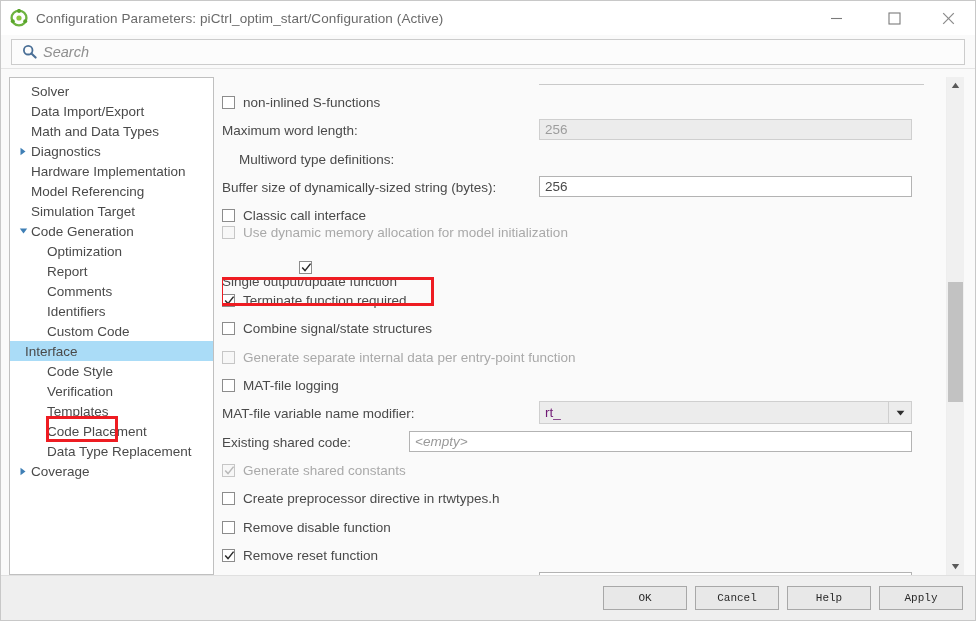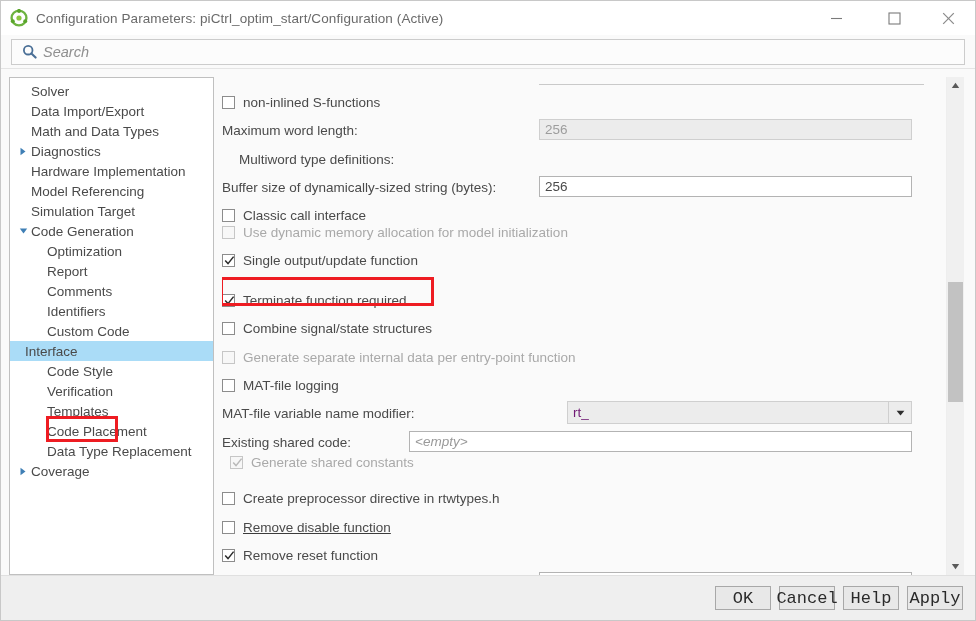--- a/index.html
+++ b/index.html
@@ -258,21 +258,20 @@
     display: flex;
     align-items: center;
     justify-content: center;
     box-sizing: border-box;
     flex: none;
   }
   .combo.disabled .cval {
     background: #ececec;
     border-color: #cfcfcf;
     color: #701a75;
-    margin-left: 28px;
   }
   .combo.disabled .carrow {
     background: #ececec;
     border-color: #cfcfcf;
   }
 
   
   .hl {
     position: absolute;
     border: 3px solid #ee1c22;
@@ -312,28 +311,28 @@
     min-height: 45px;
     background: #efefef;
     border-top: 1px solid #e0e0e0;
     display: flex;
     align-items: center;
     justify-content: flex-end;
     padding-right: 12px;
     box-sizing: border-box;
   }
   .fbtn {
-    width: 56px;
+    width: 84px;
     height: 24px;
     margin-left: 8px;
     background: #e8e8e8;
     border: 1px solid #a8a8a8;
     box-sizing: border-box;
     font-family: "Liberation Mono", monospace;
-    font-size: 17px;
+    font-size: 11px;
     color: #2a2a2a;
     display: flex;
     align-items: center;
     justify-content: center;
     cursor: default;
   }
 </style>
 </head>
 <body>
 
@@ -504,21 +503,21 @@
             <span>256</span>
           </div>
           <div class="row" style="top: 127px;">
             <span class="cb"></span>
             <span class="lbl">Classic call interface</span>
           </div>
           <div class="row" style="top: 144px;">
             <span class="cb disabled"></span>
             <span class="lbl dim">Use dynamic memory allocation for model initialization</span>
           </div>
-          <div class="row" style="top: 172px;">
+          <div class="row" style="top: 184px; flex-direction: column;">
             <span class="cb">
               <svg width="13" height="13" viewBox="0 0 13 13">
                 <polyline points="2.2,6.6 5.0,9.6 10.6,2.6" fill="none" stroke="#2b2b2b" stroke-width="1.5"></polyline>
               </svg>
             </span>
             <span class="lbl">Single output/update function</span>
           </div>
           <div class="row" style="top: 212px;">
             <span class="cb">
               <svg width="13" height="13" viewBox="0 0 13 13">
@@ -549,33 +548,33 @@
                 <polygon points="0.6,0.8 8.4,0.8 4.5,5.4" fill="#2d2d2d"></polygon>
               </svg>
             </div>
           </div>
           <div class="row" style="top: 354px;">
             <span class="lbl">Existing shared code:</span>
           </div>
           <div class="field" style="left: 187px; width: 503px; top: 354px;">
             <span class="ph">&lt;empty&gt;</span>
           </div>
-          <div class="row" style="top: 374px; margin-left: 8px;">
+          <div class="row" style="top: 382px;">
             <span class="cb disabled">
               <svg width="13" height="13" viewBox="0 0 13 13">
                 <polyline points="2.2,6.6 5.0,9.6 10.6,2.6" fill="none" stroke="#b9b9b9" stroke-width="1.5"></polyline>
               </svg>
             </span>
             <span class="lbl dim">Generate shared constants</span>
           </div>
           <div class="row" style="top: 410px;">
             <span class="cb"></span>
             <span class="lbl">Create preprocessor directive in rtwtypes.h</span>
           </div>
-          <div class="row" style="top: 439px; text-decoration: underline;">
+          <div class="row" style="top: 439px;">
             <span class="cb"></span>
             <span class="lbl">Remove disable function</span>
           </div>
           <div class="row" style="top: 467px;">
             <span class="cb">
               <svg width="13" height="13" viewBox="0 0 13 13">
                 <polyline points="2.2,6.6 5.0,9.6 10.6,2.6" fill="none" stroke="#2b2b2b" stroke-width="1.5"></polyline>
               </svg>
             </span>
             <span class="lbl">Remove reset function</span>

